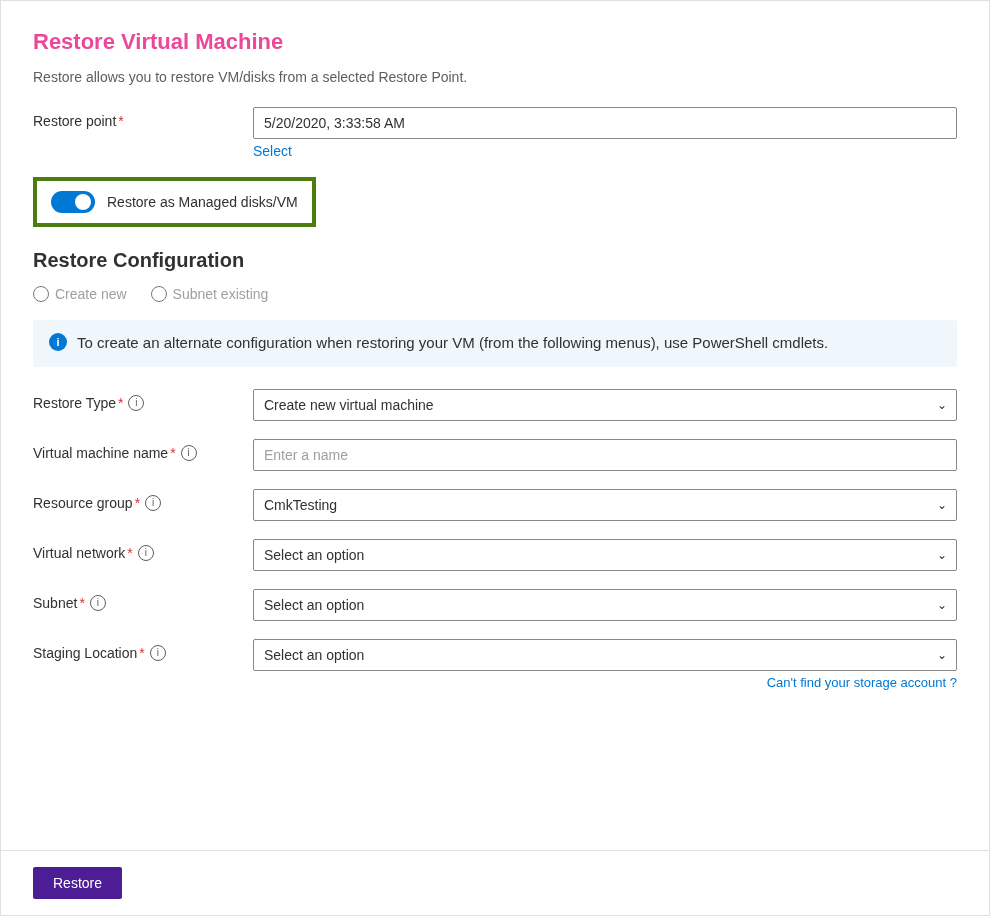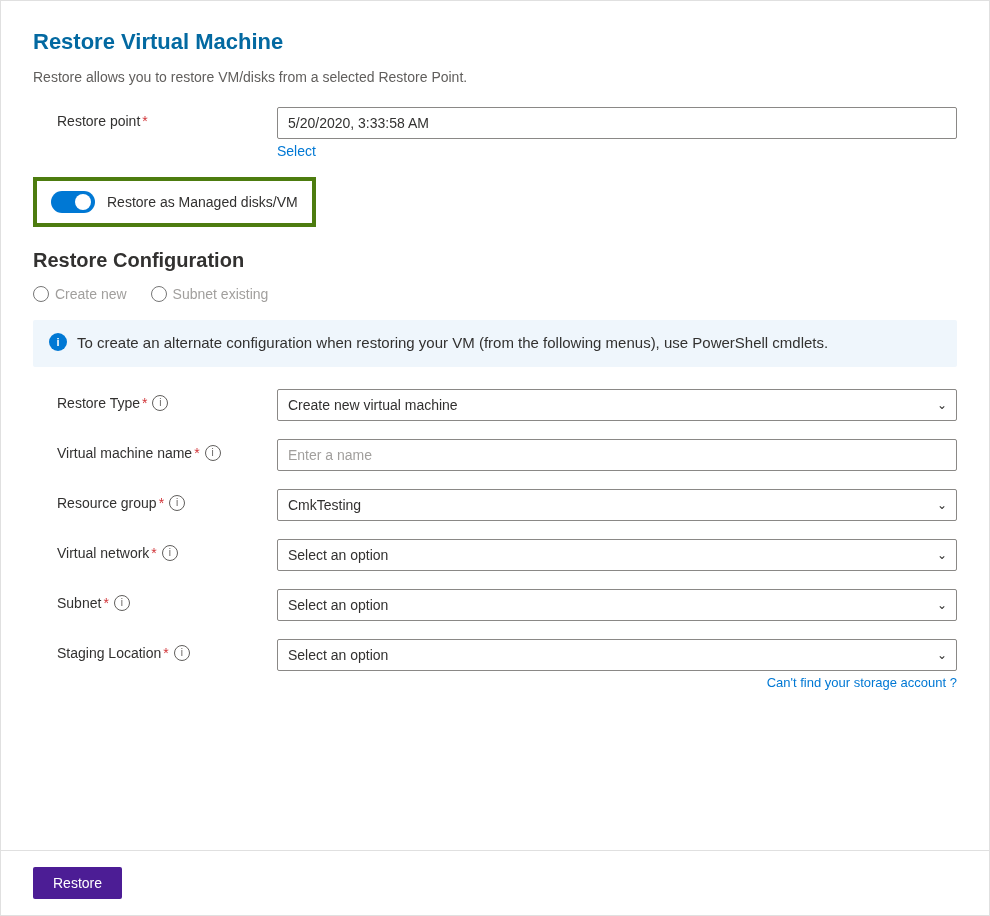--- a/index.html
+++ b/index.html
@@ -17,33 +17,32 @@
       flex-direction: column;
       border: 1px solid #e0e0e0;
     }
     .main-content {
       flex: 1;
       padding: 28px 32px 20px 32px;
     }
     .page-title {
       font-size: 22px;
       font-weight: 600;
-      color: #0369a1;
+      color: #ec4899;
       margin-bottom: 14px;
     }
     .subtitle {
       color: #605e5c;
       font-size: 14px;
       margin-bottom: 22px;
     }
     .form-row {
       display: flex;
       align-items: flex-start;
       margin-bottom: 18px;
-      margin-left: 24px;
     }
     .form-label {
       width: 220px;
       min-width: 220px;
       font-size: 14px;
       color: #323130;
       display: flex;
       align-items: center;
       padding-top: 6px;
     }

